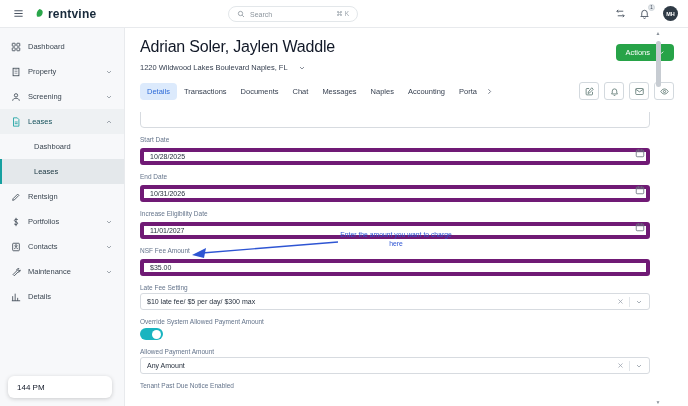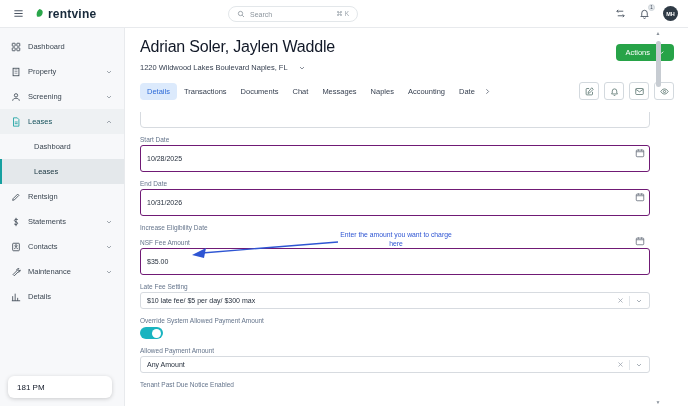--- a/index.html
+++ b/index.html
@@ -48,21 +48,21 @@
   .tab-actions{margin-left:auto;display:flex;gap:5px}
   .icon-btn{width:20px;height:18px;border:1px solid #d3d9de;border-radius:3px;background:#fff;color:#4f6b66;
     display:flex;align-items:center;justify-content:center;cursor:pointer}
 
   
   .form{position:relative;margin-top:12px;height:276px;overflow:hidden;padding-right:38px}
   .partial-box{height:30px;margin-top:-14px;border:1px solid #d7dbe0;border-radius:4px;background:#fff}
   .field{margin-top:8px}
   .field-label{display:block;font-size:6.5px;color:#64748b;margin-bottom:2px}
   .input-wrap{position:relative}
-  .text-input{width:100%;height:27px;border:1px solid #701a75;border-radius:3px;font-size:7px;color:#1f2937;
+  .text-input{width:100%;height:17px;border:4px solid #701a75;border-radius:3px;font-size:7px;color:#1f2937;
     padding:0 6px;background:#fff;font-family:inherit;outline:none}
   .input-icon{position:absolute;right:5px;top:3px;color:#6b7280;pointer-events:none}
   .select-box{height:17px;border:1px solid #d7dbe0;border-radius:3px;background:#fff;display:flex;align-items:center;
     padding:0 6px;font-size:7px;color:#1f2937;cursor:pointer}
   .select-icons{margin-left:auto;display:flex;align-items:center;gap:5px;color:#9aa3ad}
   .select-divider{width:1px;height:10px;background:#e2e6ea}
   .toggle{width:23px;height:12px;border-radius:6px;background:#19b4c0;position:relative;margin-top:3px;cursor:pointer}
   .toggle .knob{position:absolute;top:1.5px;right:2px;width:9px;height:9px;border-radius:50%;background:#fff}
 
   
@@ -176,21 +176,21 @@
       <svg width="10" height="10" viewBox="0 0 24 24" fill="none" stroke="currentColor" stroke-width="2">
           <path d="m4 20 4-1L19 8l-3-3L5 16l-1 4z"></path>
         </svg>
       <span>Rentsign</span>
     </div>
 
     <div class="side-item">
       <svg width="10" height="10" viewBox="0 0 24 24" fill="none" stroke="currentColor" stroke-width="2">
           <path d="M12 2v20M16.5 6.5c-1-1.5-8.5-2-8.5 2 0 3.5 8 2.5 8 6.5 0 4-7 3.5-8.5 1.5"></path>
         </svg>
-      <span>Statements</span>
+      <span>Portfolios</span>
       <svg class="chev" width="8" height="8" viewBox="0 0 24 24" fill="none" stroke="currentColor" stroke-width="2.4">
           <path d="m6 9 6 6 6-6"></path>
         </svg>
     </div>
 
     <div class="side-item">
       <svg width="10" height="10" viewBox="0 0 24 24" fill="none" stroke="currentColor" stroke-width="2">
           <rect x="4" y="3" width="16" height="18" rx="2"></rect>
           <circle cx="12" cy="9" r="2.5"></circle>
           <path d="M8 17c0-2 2-3 4-3s4 1 4 3"></path>
@@ -211,21 +211,21 @@
         </svg>
     </div>
 
     <div class="side-item">
       <svg width="10" height="10" viewBox="0 0 24 24" fill="none" stroke="currentColor" stroke-width="2">
           <path d="M4 21V10M10 21V4M16 21v-7M2 21h20"></path>
         </svg>
       <span>Details</span>
     </div>
 
-    <div class="time-card">181 PM</div>
+    <div class="time-card">144 PM</div>
   </aside>
 
   <main class="main">
     <h1 class="page-title">Adrian Soler, Jaylen Waddle</h1>
     <div class="subtitle-row">
       <span>1220 Wildwood Lakes Boulevard Naples, FL</span>
       <svg class="chev" width="8" height="8" viewBox="0 0 24 24" fill="none" stroke="currentColor" stroke-width="2.4">
           <path d="m6 9 6 6 6-6"></path>
         </svg>
     </div>
@@ -237,21 +237,21 @@
     </button>
 
     <div class="tabs-row">
       <span class="tab active">Details</span>
       <span class="tab">Transactions</span>
       <span class="tab">Documents</span>
       <span class="tab">Chat</span>
       <span class="tab">Messages</span>
       <span class="tab">Naples</span>
       <span class="tab">Accounting</span>
-      <span class="tab">Date</span>
+      <span class="tab">Porta</span>
       <span class="tab-scroll">
         <svg width="9" height="9" viewBox="0 0 24 24" fill="none" stroke="currentColor" stroke-width="2.4">
             <path d="m9 6 6 6-6 6"></path>
           </svg>
       </span>
       <div class="tab-actions">
         <span class="icon-btn">
           <svg width="9" height="9" viewBox="0 0 24 24" fill="none" stroke="currentColor" stroke-width="2">
               <path d="M11 4H5a2 2 0 0 0-2 2v13a2 2 0 0 0 2 2h13a2 2 0 0 0 2-2v-6"></path>
               <path d="M18 2l4 4-10 10-4 1 1-4L18 2z"></path>
@@ -299,20 +299,21 @@
           <svg class="input-icon" width="10" height="10" viewBox="0 0 24 24" fill="none" stroke="currentColor" stroke-width="2">
               <rect x="3" y="5" width="18" height="16" rx="2"></rect>
               <path d="M3 9h18M8 3v4M16 3v4"></path>
             </svg>
         </div>
       </div>
 
       <div class="field">
         <label class="field-label">Increase Eligibility Date</label>
         <div class="input-wrap">
+          <input class="text-input" value="11/01/2027" style="">
           <svg class="input-icon" width="10" height="10" viewBox="0 0 24 24" fill="none" stroke="currentColor" stroke-width="2">
               <rect x="3" y="5" width="18" height="16" rx="2"></rect>
               <path d="M3 9h18M8 3v4M16 3v4"></path>
             </svg>
         </div>
       </div>
 
       <div class="field">
         <label class="field-label">NSF Fee Amount</label>
         <div class="input-wrap">

